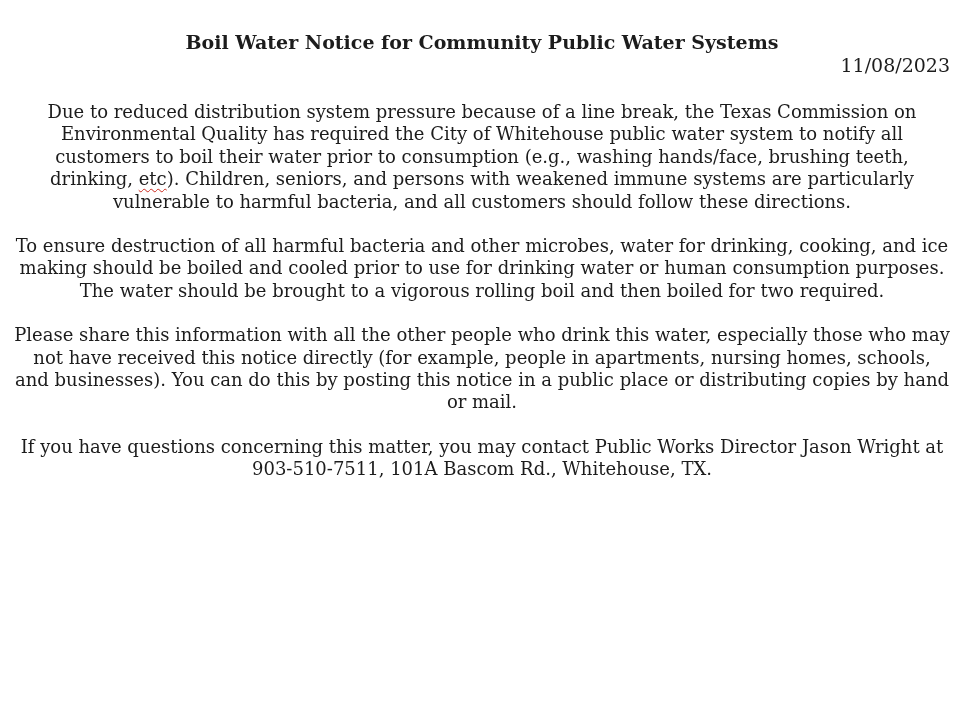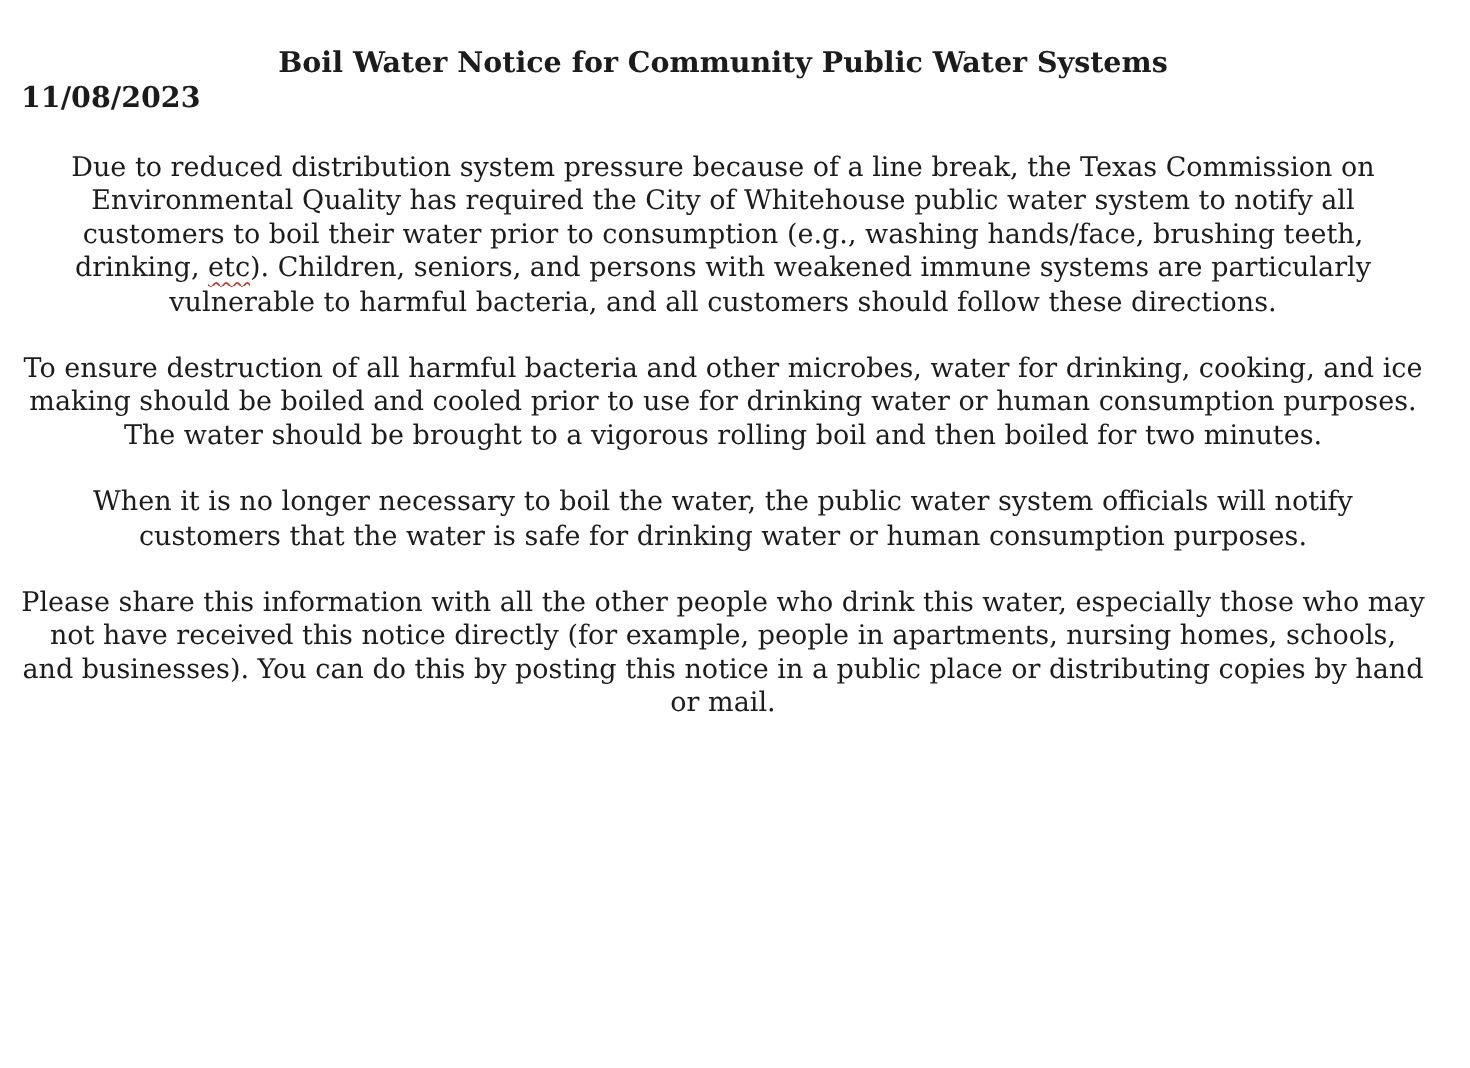--- a/index.html
+++ b/index.html
@@ -21,22 +21,22 @@
     padding: 31px 30px 0 14px;
   }
   .doc-title {
     text-align: center;
     font-weight: bold;
     font-size: 19px;
     line-height: 23px;
     margin: 0;
   }
   .doc-date {
-    text-align: left;
-    font-weight: bold;
+    text-align: right;
+    font-weight: normal;
     font-size: 19px;
     line-height: 23px;
     margin: 0;
   }
   .para {
     font-size: 18px;
     line-height: 22.4px;
     margin: 22px 0 0 0;
     text-align: center;
   }
@@ -55,22 +55,22 @@
 <body>
 
 <div class="page">
 
   <p class="doc-title">Boil Water Notice for Community Public Water Systems</p>
 
   <p class="doc-date">11/08/2023</p>
 
   <p class="para first"><span>Due to reduced distribution system pressure because of a line break, the Texas Commission on Environmental Quality has required the City of Whitehouse public water system to notify all customers to boil their water prior to consumption (e.g., washing hands/face, brushing teeth, drinking, </span><span class="misspelled">etc</span><span>). Children, seniors, and persons with weakened immune systems are particularly vulnerable to harmful bacteria, and all customers should follow these directions.</span></p>
 
-  <p class="para">To ensure destruction of all harmful bacteria and other microbes, water for drinking, cooking, and ice making should be boiled and cooled prior to use for drinking water or human consumption purposes. The water should be brought to a vigorous rolling boil and then boiled for two minutes.</p>
+  <p class="para">To ensure destruction of all harmful bacteria and other microbes, water for drinking, cooking, and ice making should be boiled and cooled prior to use for drinking water or human consumption purposes. The water should be brought to a vigorous rolling boil and then boiled for two required.</p>
 
 
-  <p class="para">When it is no longer necessary to boil the water, the public water system officials will notify customers that the water is safe for drinking water or human consumption purposes.</p>
 
 
   <p class="para">Please share this information with all the other people who drink this water, especially those who may not have received this notice directly (for example, people in apartments, nursing homes, schools, and businesses). You can do this by posting this notice in a public place or distributing copies by hand or mail.</p>
 
+  <p class="para">If you have questions concerning this matter, you may contact Public Works Director Jason Wright at 903-510-7511, 101A Bascom Rd., Whitehouse, TX.</p>
 
 </div>
 
 </body></html>

